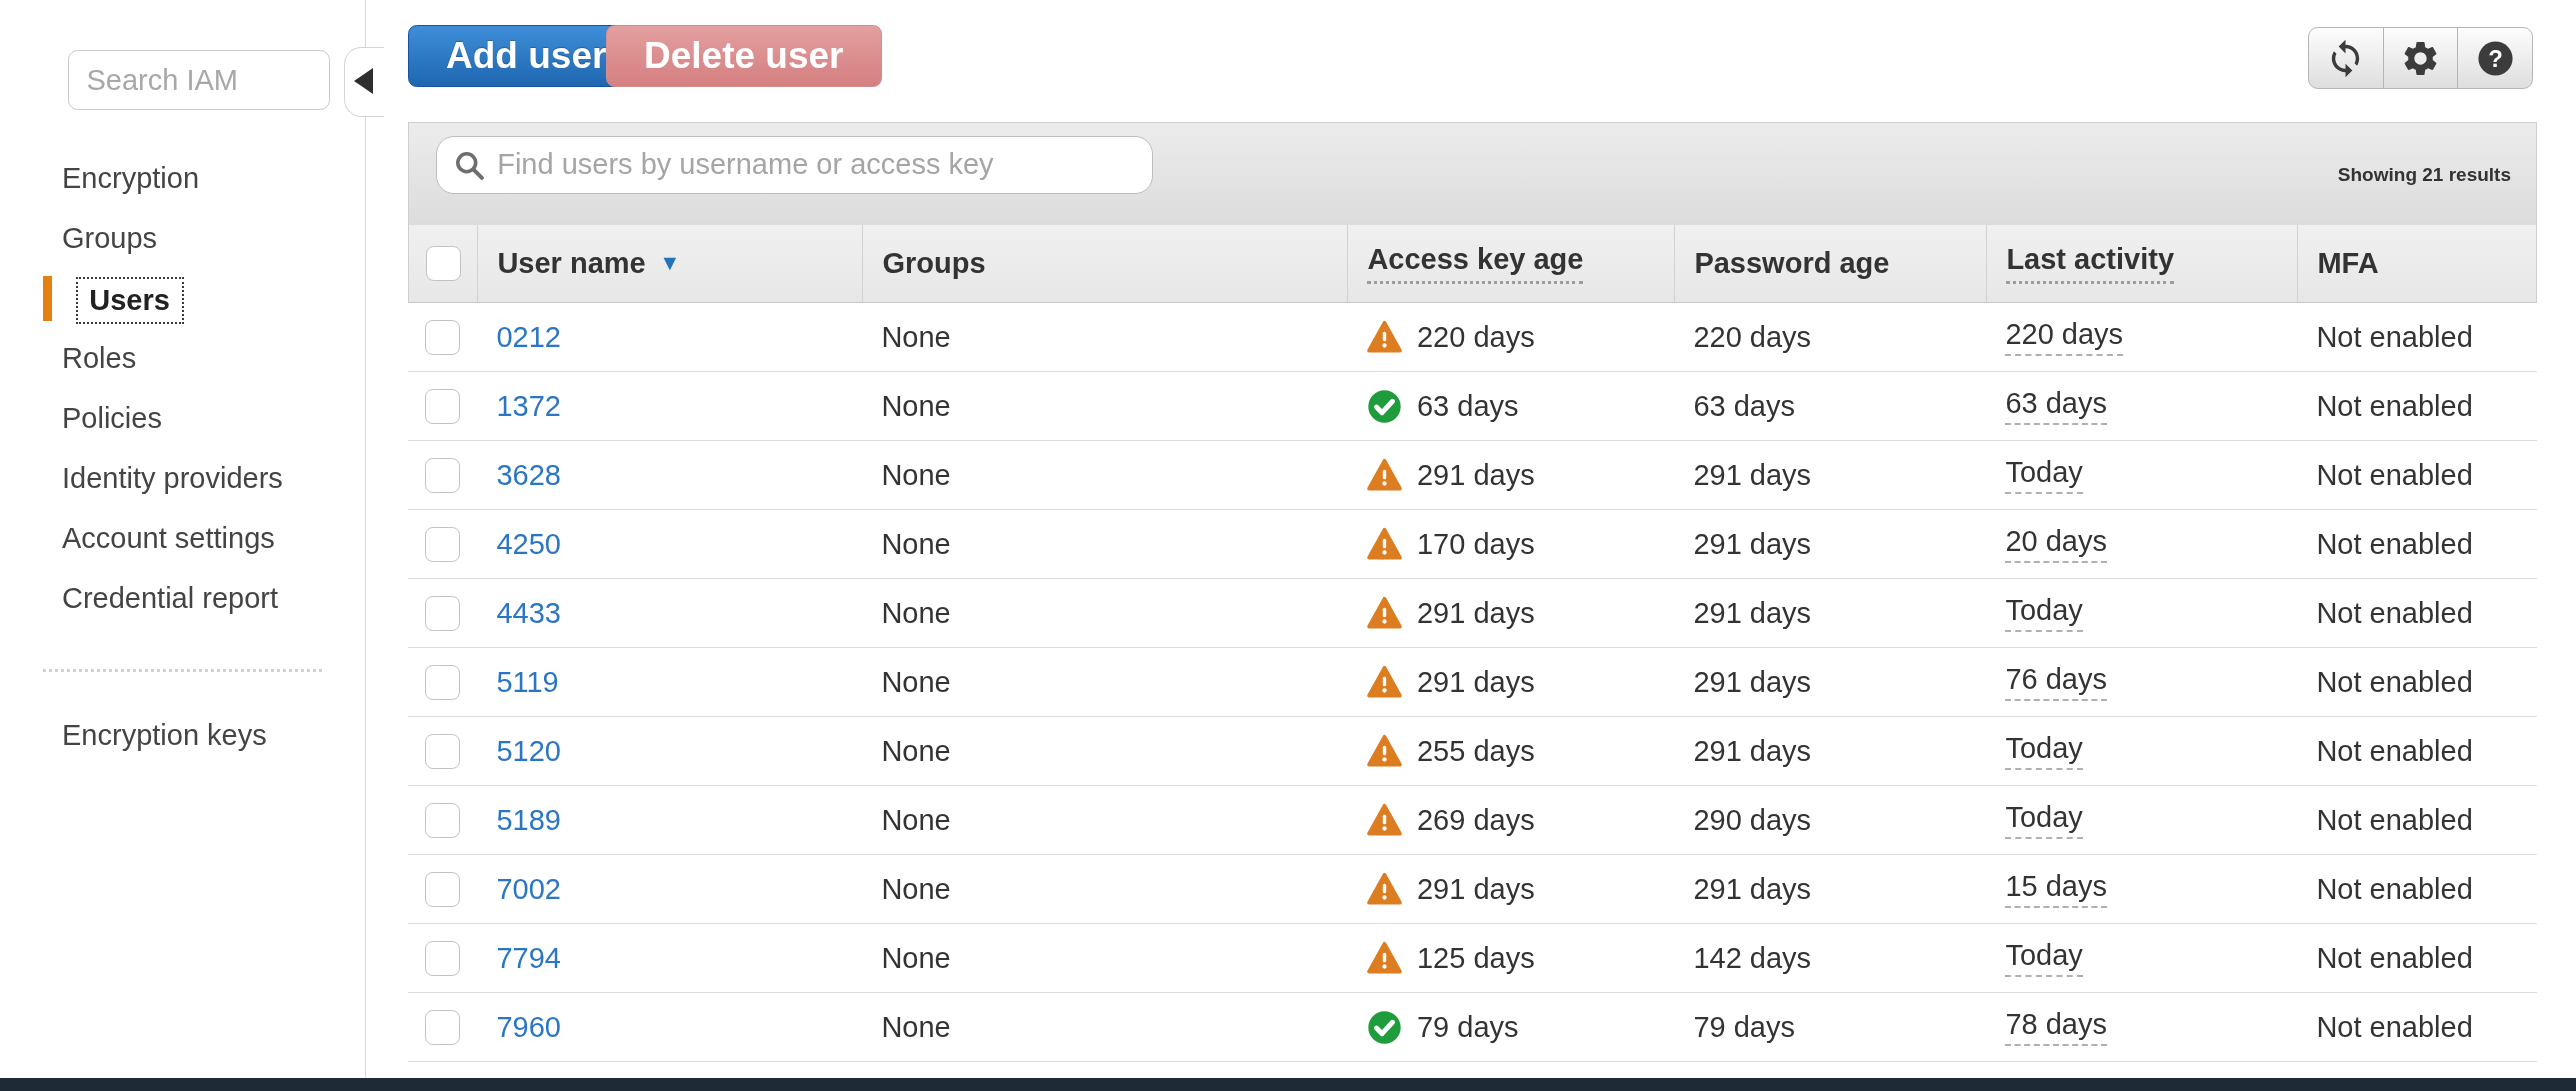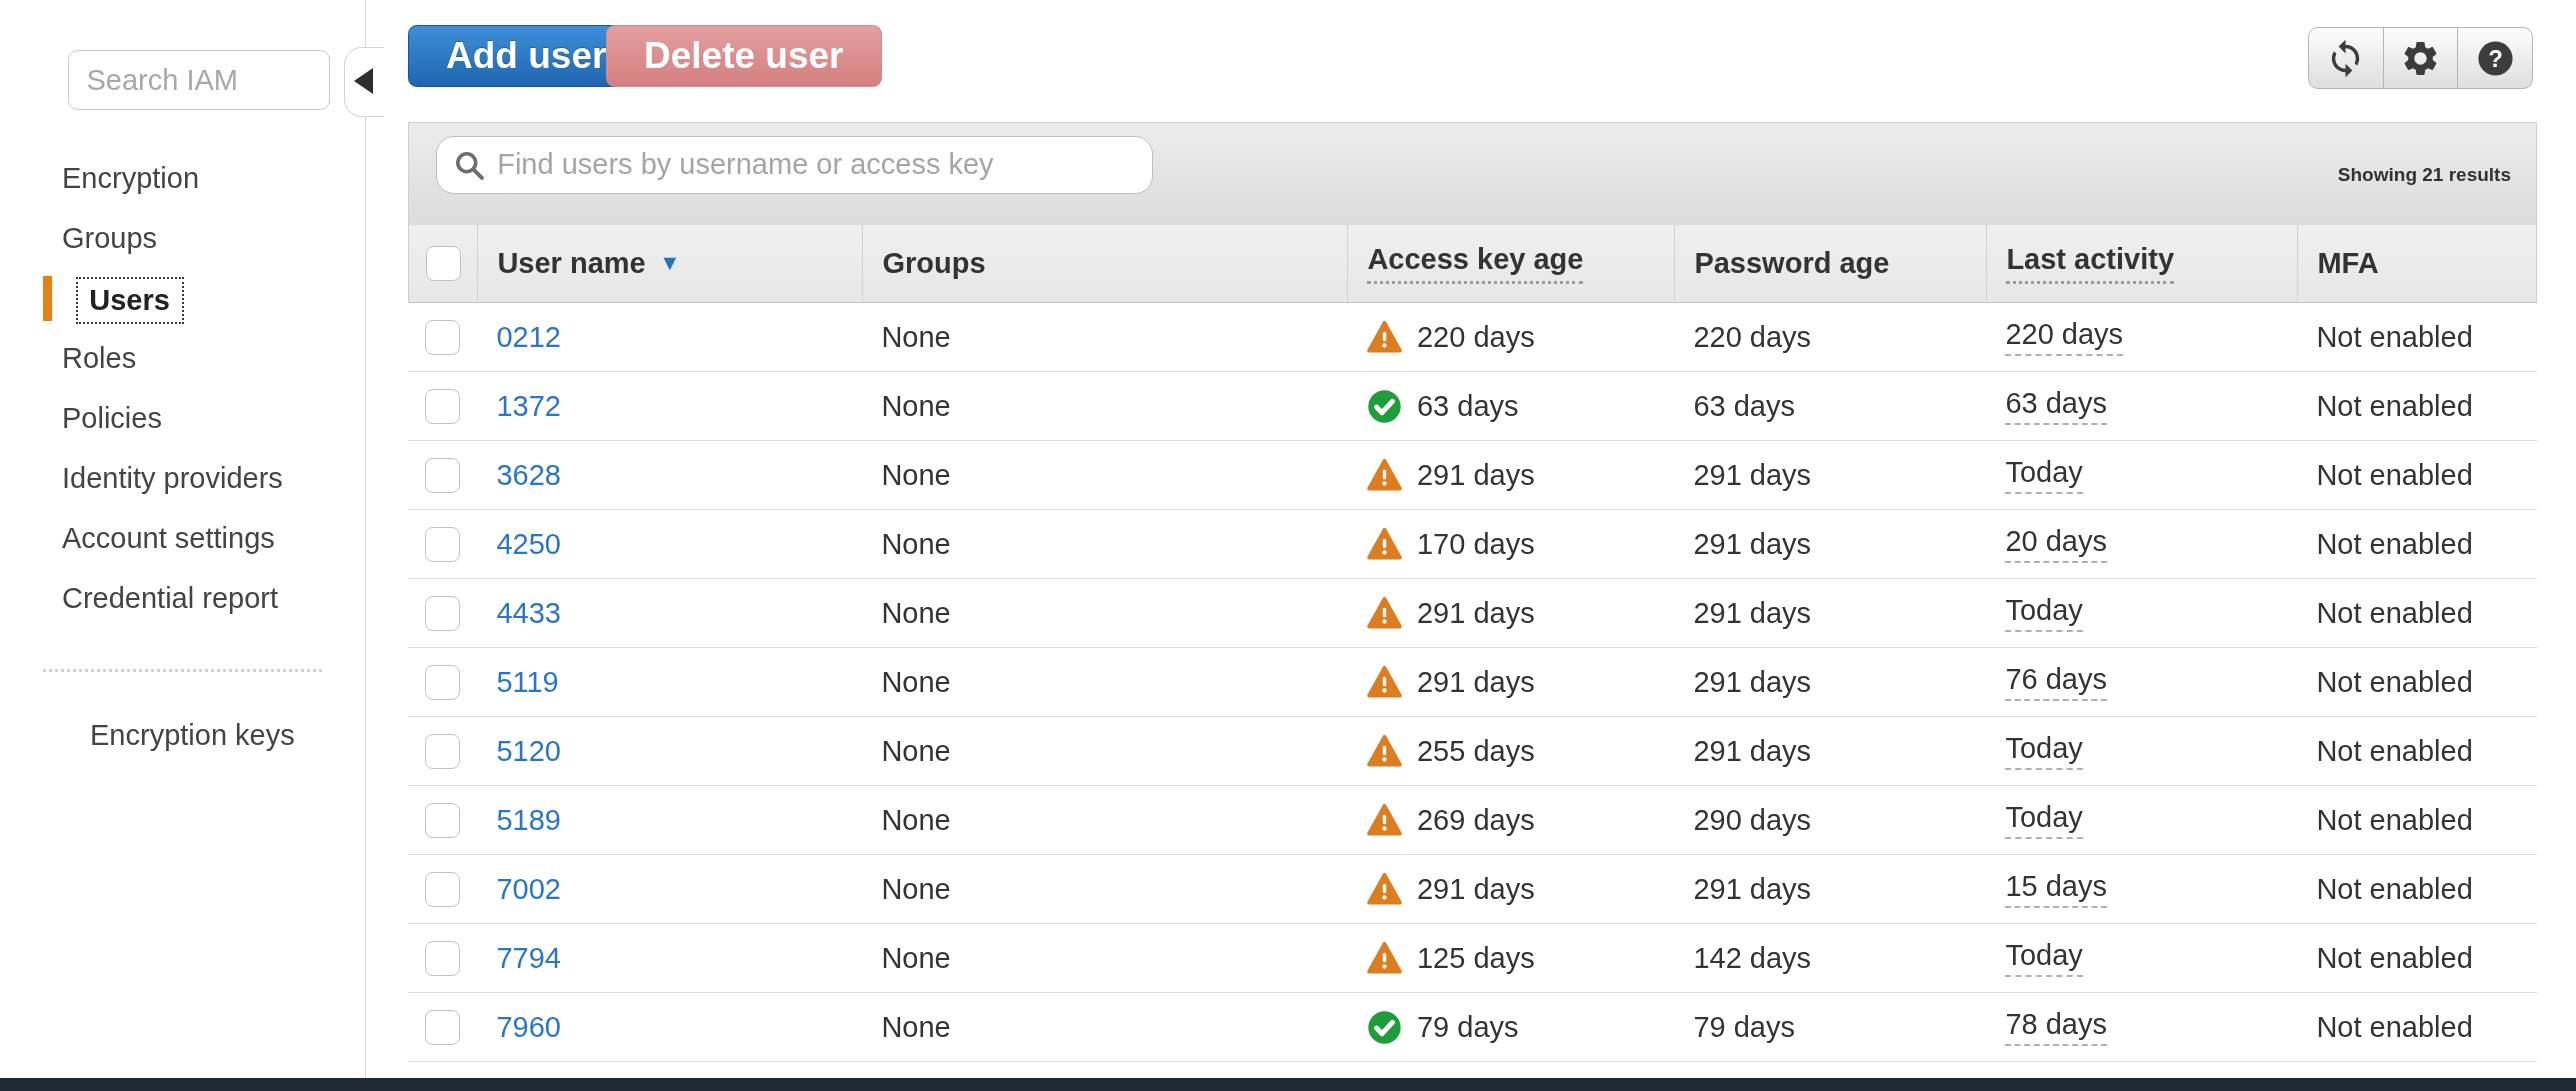--- a/index.html
+++ b/index.html
@@ -19,21 +19,21 @@
   .nav-item{position:relative;height:60px;line-height:60px;font-size:29px;color:#444;padding-left:62px;cursor:pointer;white-space:nowrap;}
   .nav-item .sel-bar{display:none;}
   .nav-item.selected .sel-bar{
     display:block;position:absolute;left:43px;top:7.8px;width:8.7px;height:45px;background:#e38112;
   }
   .nav-item.selected .nav-label{
     display:inline-block;line-height:1.2;vertical-align:middle;
     border:2.9px dotted #3a3a3a;padding:3.9px 11.7px;margin-left:13.6px;font-weight:bold;color:#222;
   }
   .nav-divider{margin:41px 43px 0 43px;border-top:3.9px dotted #d2d2d2;height:0;}
-  .nav-item.footer-item{margin-top:33px;margin-left:28px;}
+  .nav-item.footer-item{margin-top:33px;}
   
   .collapse-tab{
     position:absolute;left:344px;top:47px;width:39px;height:68px;background:#fff;
     border:1.9px solid #d5d5d5;border-right:1.9px solid #fff;border-radius:17.5px 0 0 17.5px;z-index:3;cursor:pointer;
   }
   .collapse-tab .tri{
     position:absolute;left:8.7px;top:50%;margin-top:-13.6px;width:0;height:0;
     border-top:13.6px solid transparent;border-bottom:13.6px solid transparent;border-right:19.4px solid #2e2e2e;
   }
   

